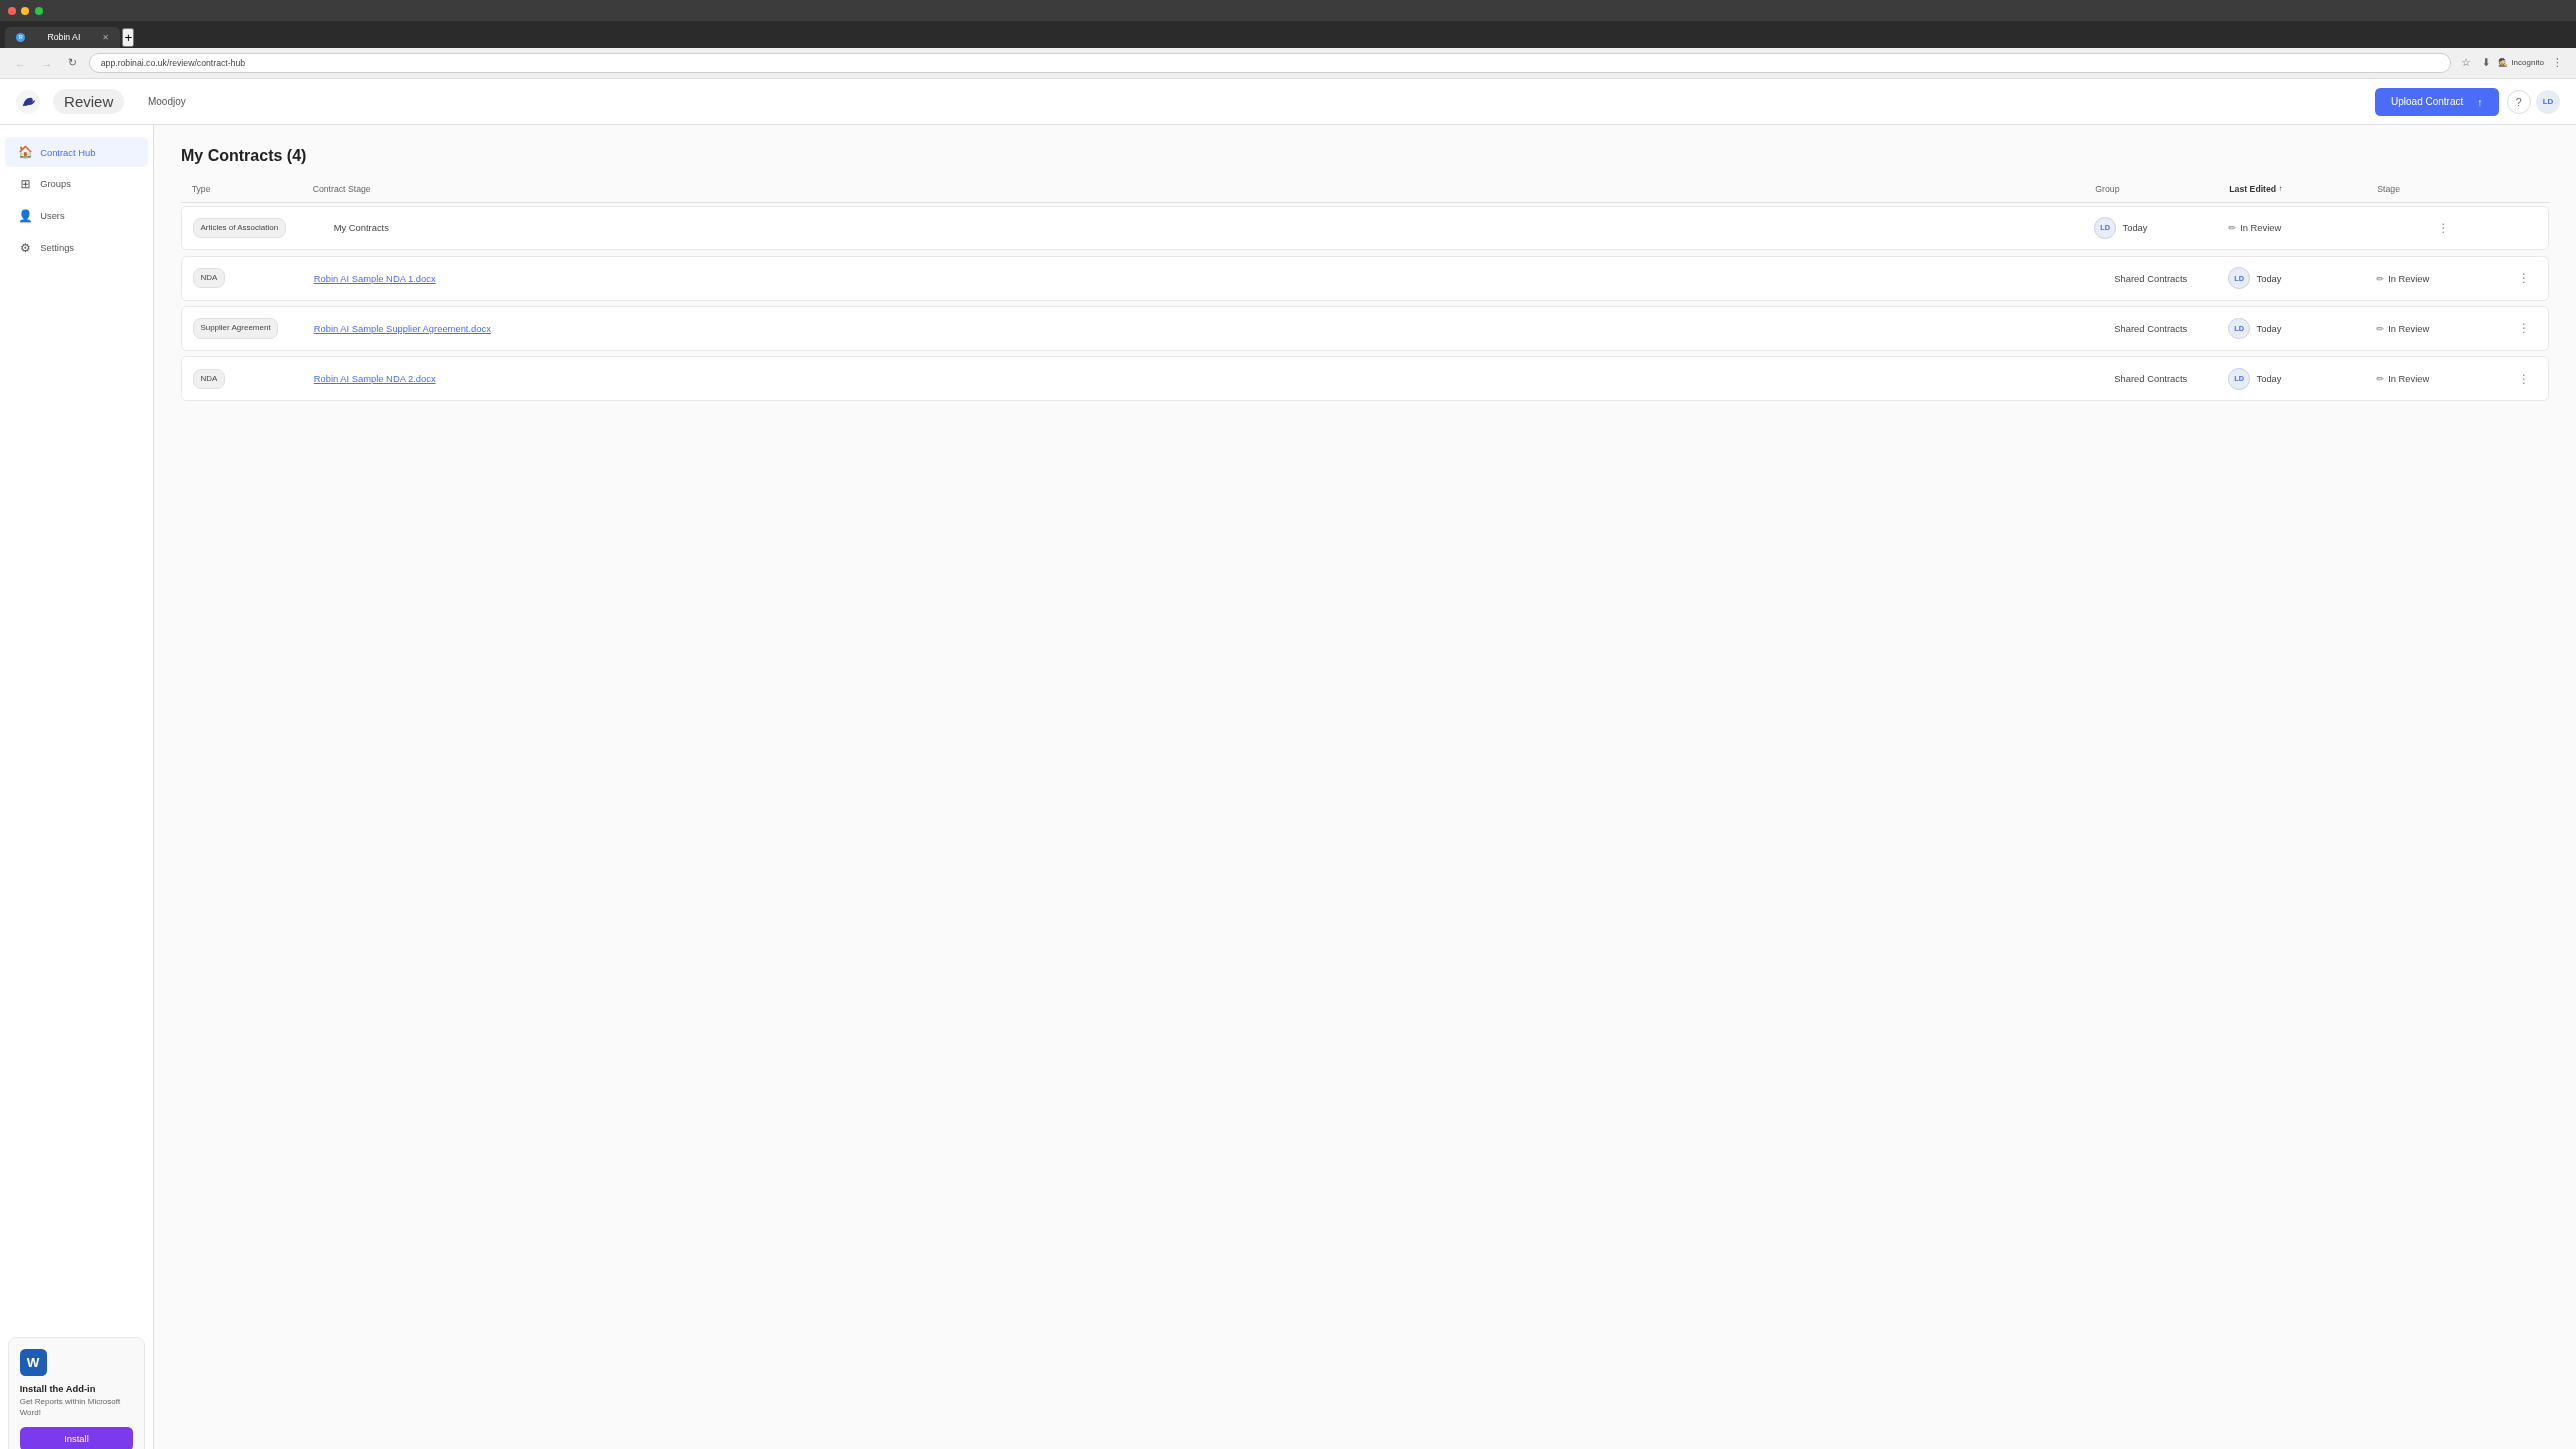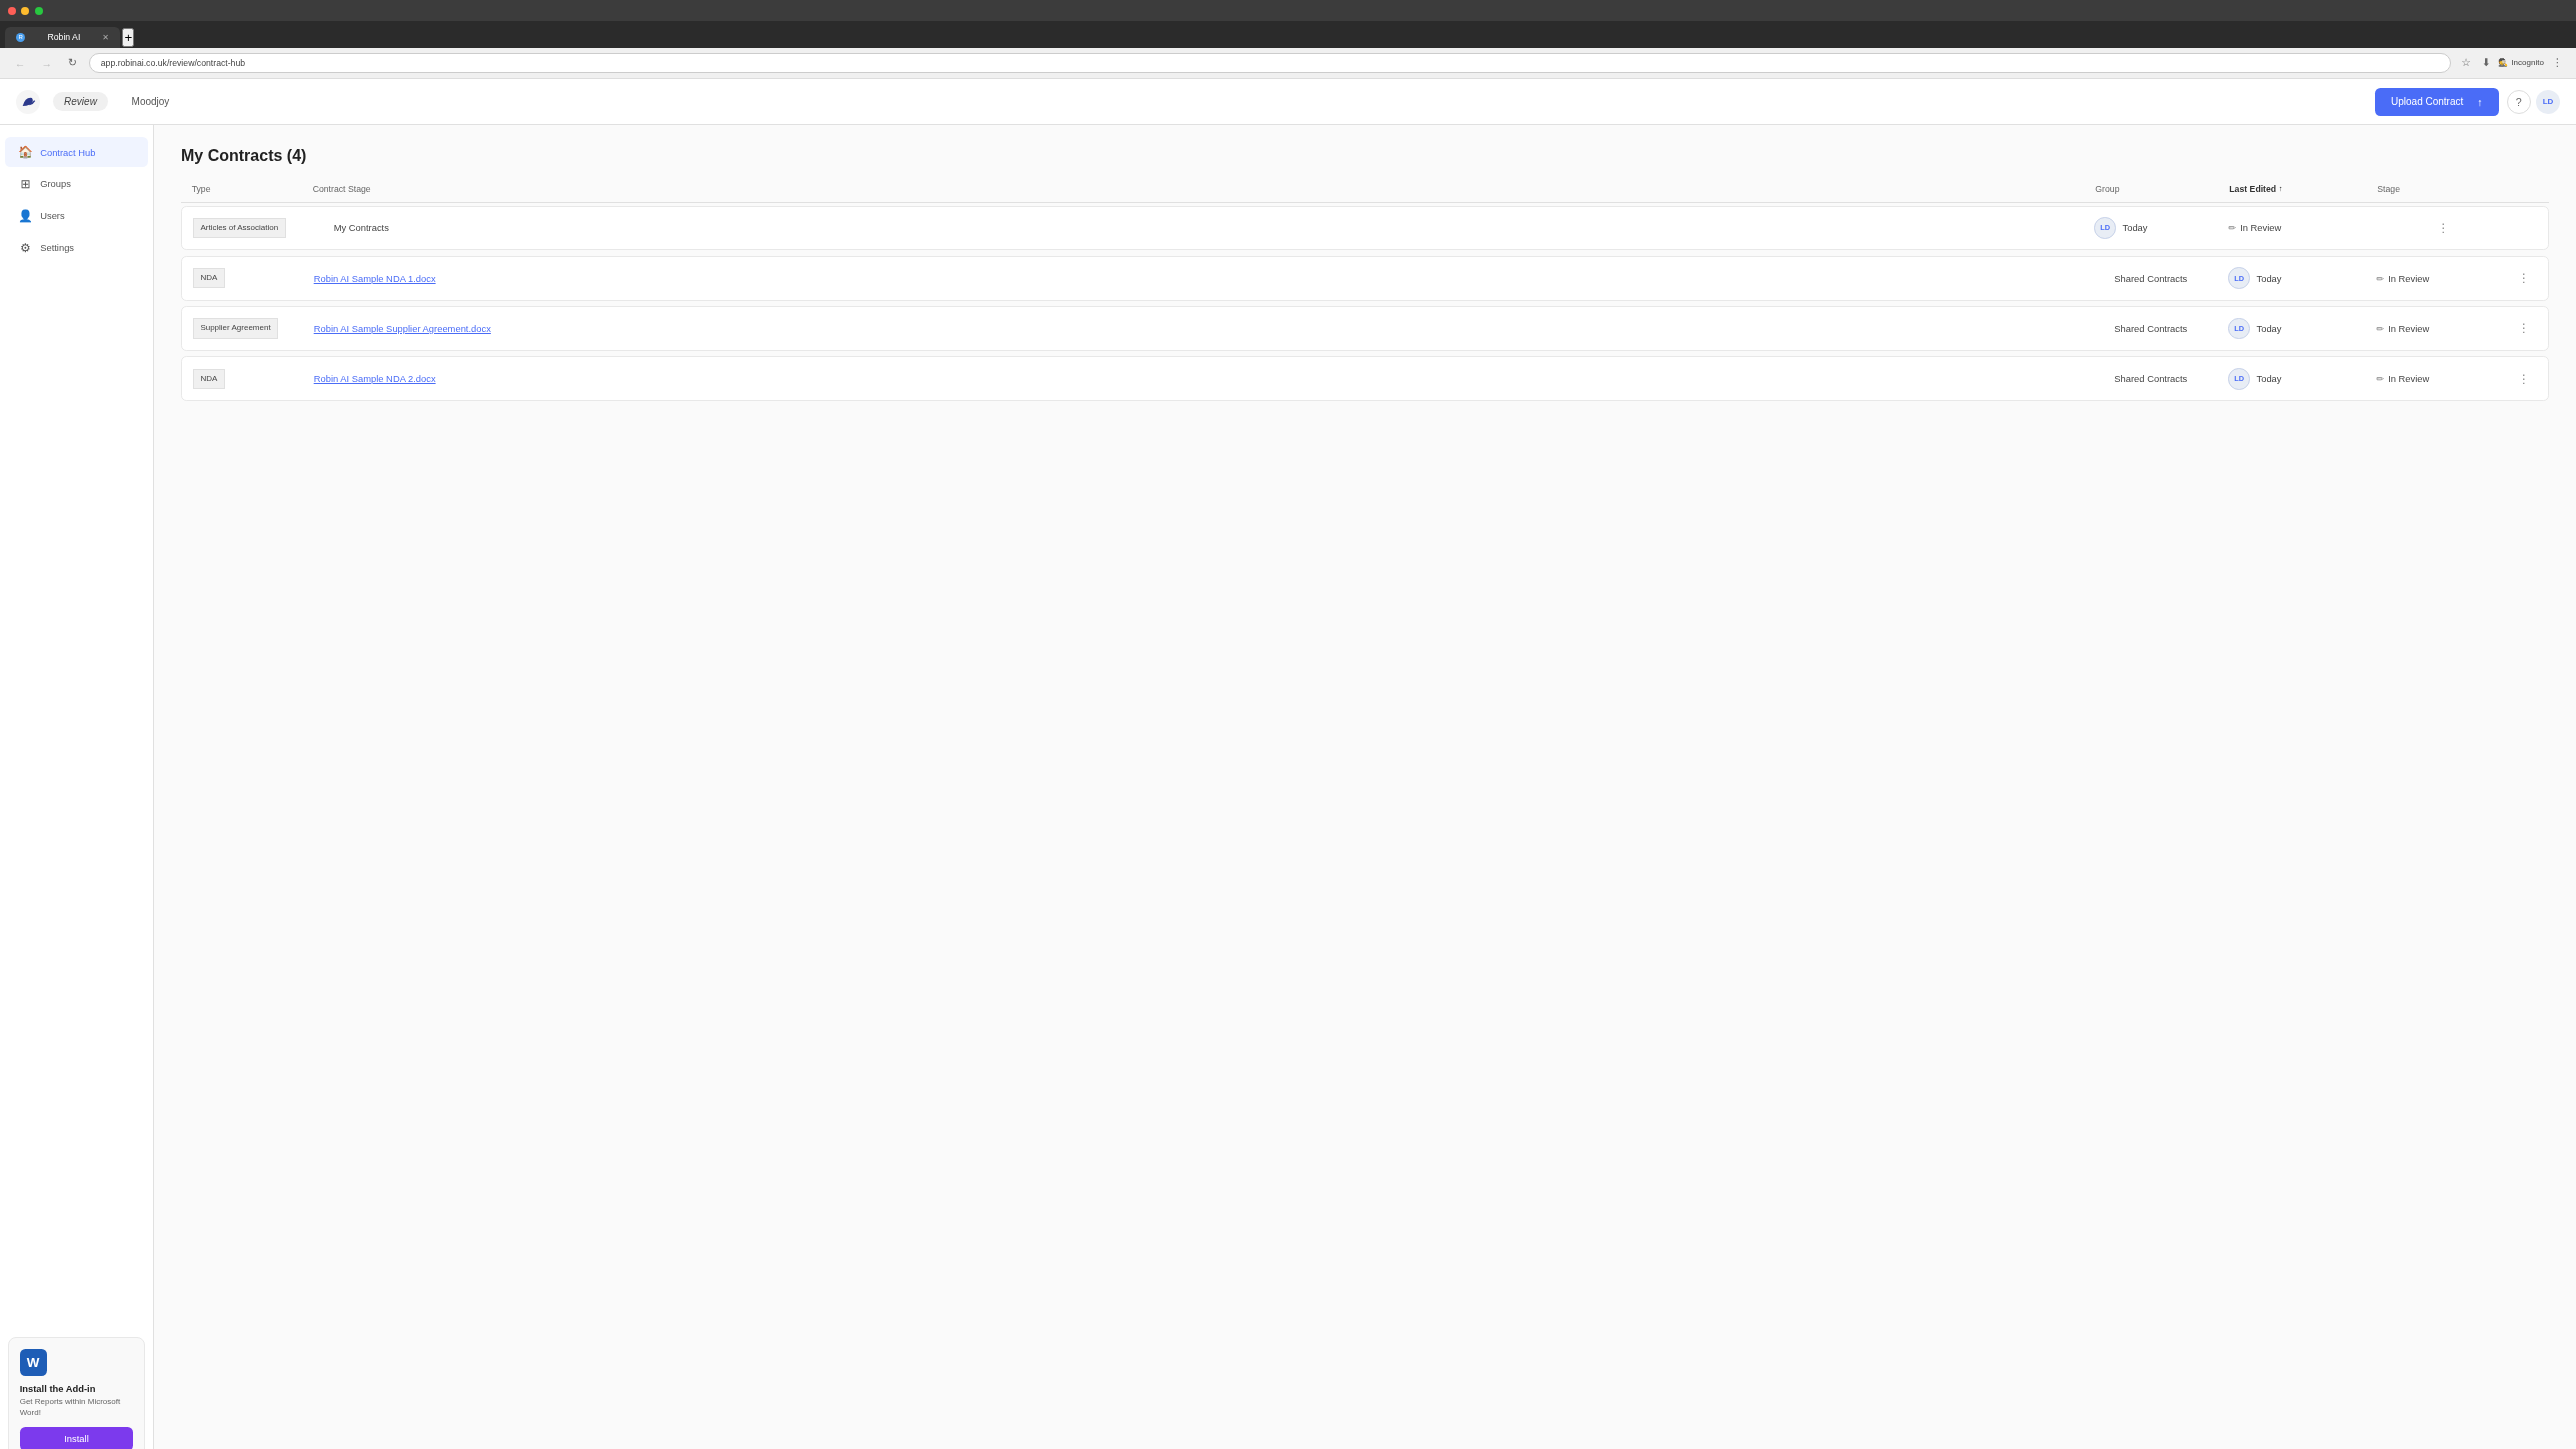--- a/index.html
+++ b/index.html
@@ -18,21 +18,21 @@
     .url-bar { flex: 1; background: white; border: 0.7px solid #ccc; border-radius: 13.4px; padding: 4px 10.7px; font-size: 8.7px; color: #444; display: flex; align-items: flex-end; gap: 5.4px; }
     .url-bar span { color: #444; }
     .toolbar-actions { display: flex; gap: 5.4px; align-items: center; color: #666; font-size: 10.7px; }
     .toolbar-icon { cursor: pointer; padding: 2.7px; border-radius: 2.7px; }
     .incognito-badge { font-size: 8px; color: #444; display: flex; align-items: center; gap: 2.7px; }
 
     
     .app-header { background: white; border-bottom: 0.7px solid #e0e0e0; display: flex; align-items: center; padding: 0 16px; height: 46px; }
     .app-logo { display: flex; align-items: center; gap: 8px; margin-right: 13.4px; }
     .logo-bird { width: 24px; height: 24px; }
-    .review-badge { background: #f0f0f0; color: #444; border-radius: 13.4px; padding: 4px 10.7px; font-size: 10px; font-weight: 500; cursor: pointer; font-style: italic; }
+    .review-badge { background: #f0f0f0; color: #444; border-radius: 13.4px; padding: 4px 10.7px; font-size: 15px; font-weight: 500; cursor: pointer; }
     .company-name { font-size: 10px; color: #555; font-weight: 400; margin-left: 24px; }
     .header-spacer { flex: 1; }
     .upload-btn { background: #4a6cf7; color: white; border: none; border-radius: 5.4px; padding: 8px 16px; font-size: 10px; font-weight: 500; cursor: pointer; display: flex; align-items: center; gap: 14px; }
     .upload-icon { font-size: 10.7px; }
     .help-btn { width: 24px; height: 24px; border-radius: 50%; border: 0.7px solid #ddd; background: none; cursor: pointer; display: flex; align-items: center; justify-content: center; font-size: 10.7px; color: #666; margin-left: 8px; }
     .avatar-btn { width: 24px; height: 24px; border-radius: 50%; background: #e8edf5; border: none; cursor: pointer; display: flex; align-items: center; justify-content: center; font-size: 8px; font-weight: 600; color: #4a6cf7; margin-left: 5.4px; }
 
     
     .main-layout { display: flex; height: calc(100vh - 46px - 47px); }
     .sidebar { width: 154px; background: white; border-right: 0.7px solid #e0e0e0; padding: 10.7px 0; display: flex; flex-direction: column; }
@@ -53,21 +53,21 @@
     
     .contracts-table { width: 100%; }
     .table-header { display: grid; grid-template-columns: 121px 1fr 134px 148px 134px 27px; gap: 0; padding: 0 10.7px 8px; color: #666; font-size: 8.7px; font-weight: 500; }
     .col-header { cursor: pointer; display: flex; align-items: center; gap: 2.7px; }
     .col-header.sorted { color: #333; font-weight: 600; }
     .sort-icon { font-size: 7.4px; }
     .table-divider { border: none; border-top: 0.7px solid #e0e0e0; margin-bottom: 2.7px; }
 
     .contract-row { display: grid; grid-template-columns: 121px 1fr 134px 148px 134px 27px; gap: 0; align-items: center; padding: 10.7px 10.7px; background: white; border: 0.7px solid #e8e8e8; border-radius: 5.4px; margin-bottom: 5.4px; }
 
-    .type-badge { display: inline-flex; align-items: center; justify-content: center; background: #f0f0f0; border: 0.7px solid #e0e0e0; border-radius: 0; padding: 4px 6.7px; font-size: 8px; color: #444; text-align: center; font-weight: 500; line-height: 1.3; }
+    .type-badge { display: inline-flex; align-items: center; justify-content: center; background: #f0f0f0; border: 0.7px solid #e0e0e0; border-radius: 8px; padding: 4px 6.7px; font-size: 8px; color: #444; text-align: center; font-weight: 500; line-height: 1.3; }
     .contract-link { color: #4a6cf7; text-decoration: underline; font-size: 9.4px; cursor: pointer; }
     .group-text { color: #444; font-size: 9.4px; margin-left: 20px; }
     .last-edited { display: flex; align-items: center; gap: 6.7px; }
     .avatar-small { width: 21.5px; height: 21.5px; border-radius: 50%; background: #e8edf5; display: flex; align-items: center; justify-content: center; font-size: 7.4px; font-weight: 600; color: #4a6cf7; border: 0.7px solid #c5d0e8; flex-shrink: 0; }
     .date-text { color: #444; font-size: 9.4px; }
     .stage-cell { display: flex; align-items: center; gap: 4px; color: #444; font-size: 9.4px; }
     .stage-icon { color: #888; font-size: 9.4px; }
     .more-btn { background: none; border: none; cursor: pointer; color: #888; font-size: 12px; display: flex; align-items: center; justify-content: center; padding: 2.7px; border-radius: 2.7px; }
 
     

